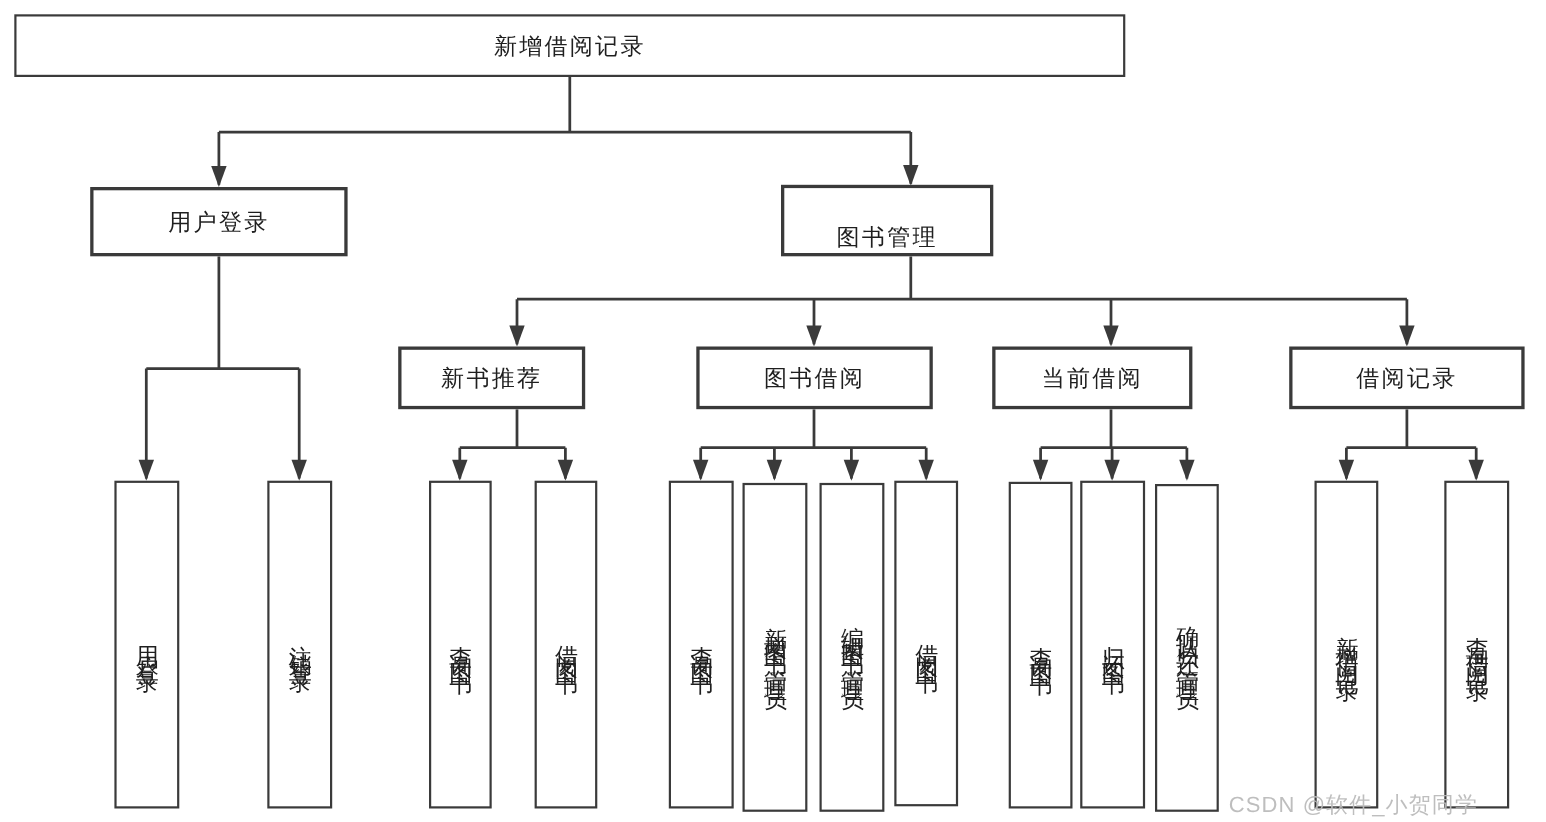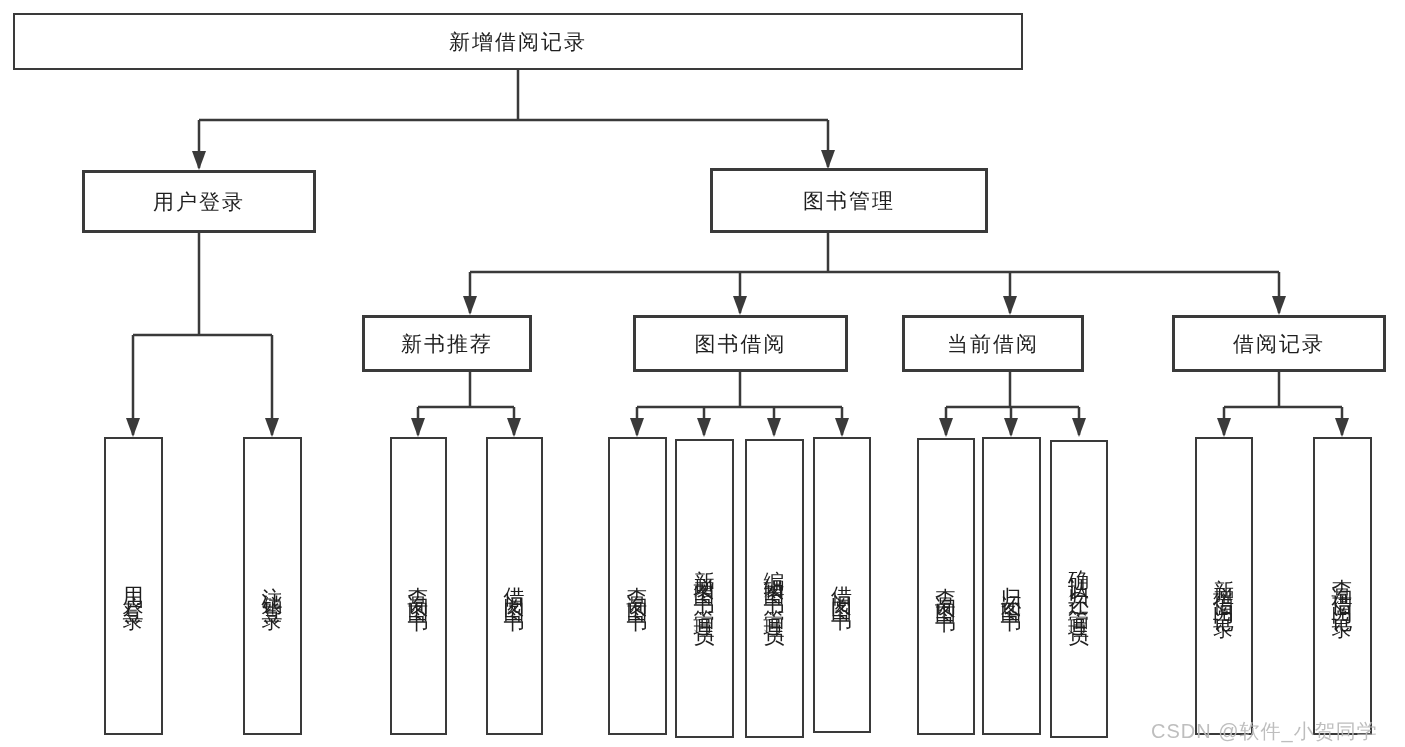--- a/index.html
+++ b/index.html
@@ -49,21 +49,21 @@
   .vbox .vlabel {
     writing-mode: vertical-rl;
     text-orientation: mixed;
     font-size: 21px;
     letter-spacing: 8px;
     line-height: 1;
     white-space: nowrap;
   }
   .watermark {
     position: absolute;
-    left: 1151px;
+    left: 1117px;
     top: 718px;
     font-size: 20px;
     letter-spacing: 1px;
     color: rgba(186, 186, 186, 0.95);
     z-index: 5;
     white-space: nowrap;
   }
 </style>
 </head>
 <body>
@@ -103,21 +103,21 @@
     </g>
   </svg>
 
   <div class="hbox root" style="left:13px; top:13px; width:1010px; height:57px;">
     <span>新增借阅记录</span>
   </div>
 
   <div class="hbox" style="left:82px; top:170px; width:234px; height:63px;">
     <span>用户登录</span>
   </div>
-  <div class="hbox" style="left:710px; top:168px; width:278px; height:65px;">
+  <div class="hbox" style="left:710px; top:168px; width:193px; height:65px;align-items:flex-end;">
     <span>图书管理</span>
   </div>
 
   <div class="hbox" style="left:362px; top:315px; width:170px; height:57px;">
     <span>新书推荐</span>
   </div>
   <div class="hbox" style="left:633px; top:315px; width:215px; height:57px;align-items:center;">
     <span>图书借阅</span>
   </div>
   <div class="hbox" style="left:902px; top:315px; width:182px; height:57px;">

